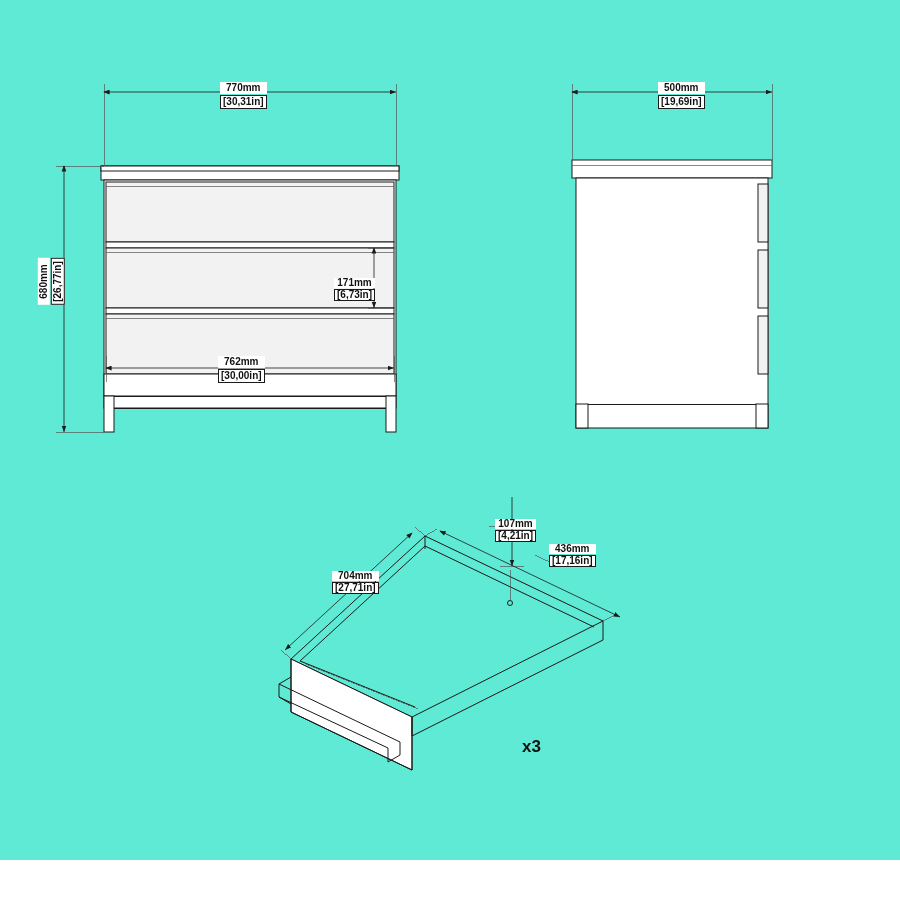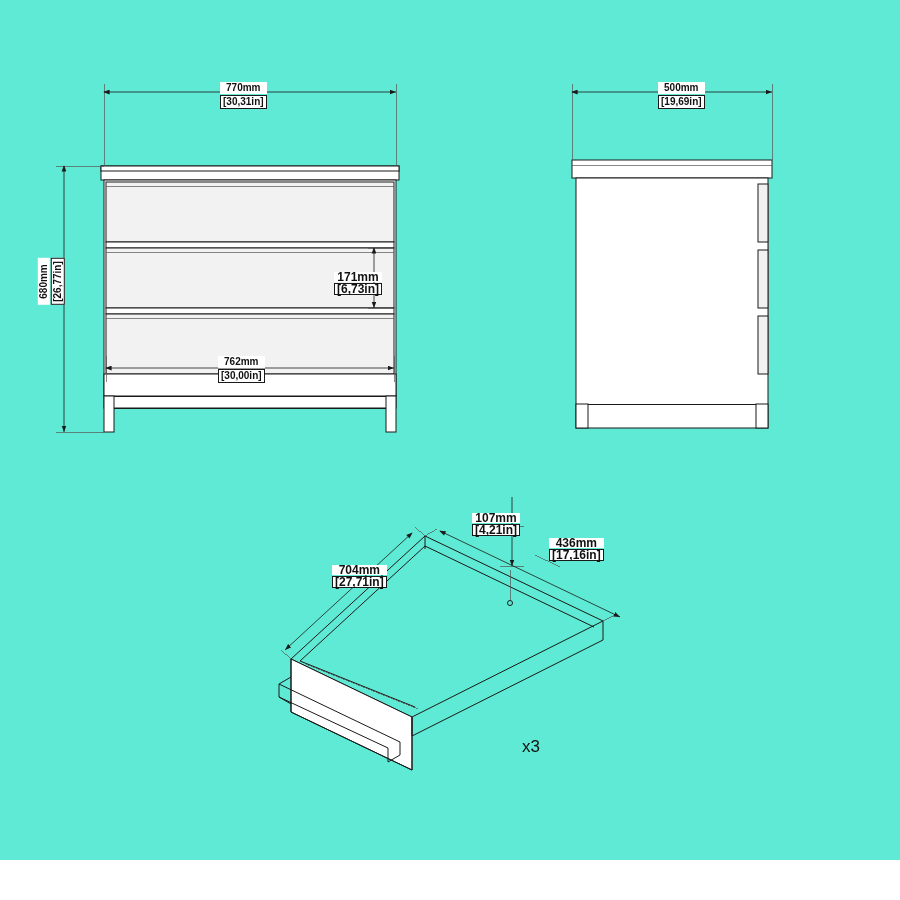--- a/index.html
+++ b/index.html
@@ -74,28 +74,29 @@
   }
   .lbl .in {
     display: block;
     background: #ffffff;
     border: 1px solid #1a1a1a;
     padding: 0 2px;
     margin-top: 1px;
     font-weight: bold;
   }
   .lbl.small {
-    font-size: 12px;
+    font-size: 10px;
     line-height: 10px;
+    margin-top: 6px;
   }
   .qty {
     position: absolute;
     font-family: "Liberation Sans", sans-serif;
     font-size: 17px;
-    font-weight: normal;
+    font-weight: bold;
     color: #111;
   }
 </style>
 </head>
 <body>
 
 <div id="sheet">
 
   <svg id="drawing" viewBox="0 0 900 900">
     <defs>
@@ -256,21 +257,21 @@
   <div class="lbl" style="left:218px; top:356px;">
     <span class="mm">762mm</span>
     <span class="in">[30,00in]</span>
   </div>
 
   <div class="lbl" style="left:658px; top:82px;">
     <span class="mm">500mm</span>
     <span class="in">[19,69in]</span>
   </div>
 
-  <div class="lbl small" style="left:472px; top:513px;">
+  <div class="lbl small" style="left:495px; top:513px;">
     <span class="mm">107mm</span>
     <span class="in">[4,21in]</span>
   </div>
 
   <div class="lbl small" style="left:332px; top:565px;">
     <span class="mm">704mm</span>
     <span class="in">[27,71in]</span>
   </div>
 
   <div class="lbl small" style="left:549px; top:538px;">

